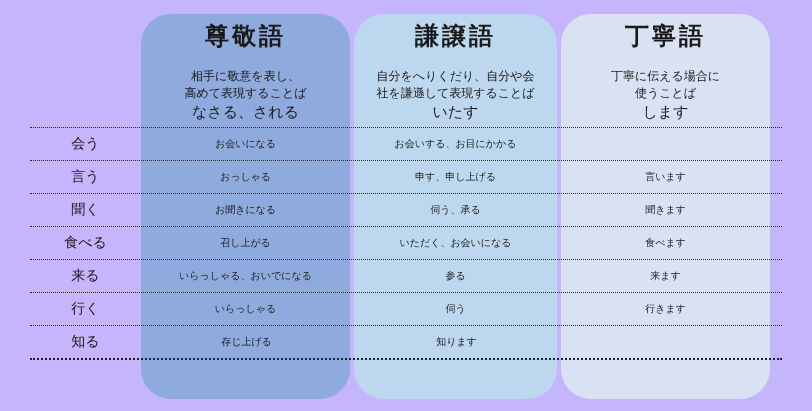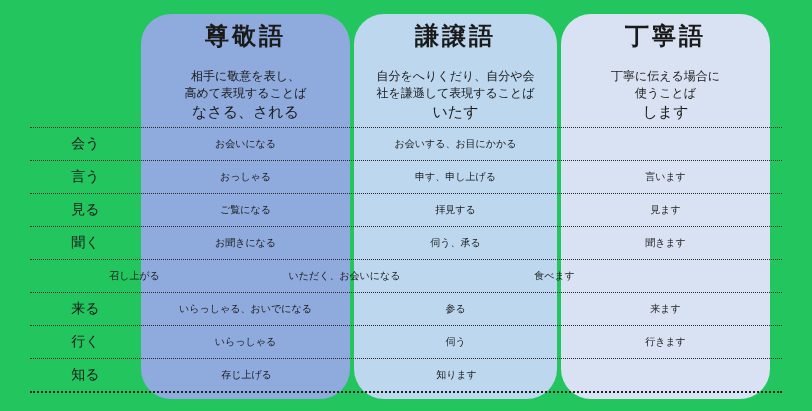--- a/index.html
+++ b/index.html
@@ -1,17 +1,17 @@
 <!DOCTYPE html>
 <html><head>
 <meta charset="utf-8">
 <style>
   html,body { margin:0; padding:0; background:#ffffff; }
   .board {
-    position:relative; width:812px; height:411px; background:#22c55e;
+    position:relative; width:812px; height:411px; background:#c4b5fd;
     font-family:"DejaVu Sans","Liberation Sans",sans-serif;
     color:#1a1a1a; overflow:hidden;
   }
   .colbg { position:absolute; top:14px; height:385px; border-radius:30px; }
   .colbg.c1 { left:141px; width:209px; }
   .colbg.c2 { left:354px; width:203px; }
   .colbg.c3 { left:561px; width:209px; }
 
   .grid { position:absolute; left:30px; top:14px; width:752px; }
 
@@ -83,39 +83,32 @@
 
     <div class="row">
       <div class="vcell">言う</div>
       <div class="cell">おっしゃる</div>
       <div class="gap"></div>
       <div class="cell mid">申す、申し上げる</div>
       <div class="gap"></div>
       <div class="cell">言います</div>
     </div>
 
-    <div class="row">
-      <div class="vcell">見る</div>
-      <div class="cell">ご覧になる</div>
-      <div class="gap"></div>
-      <div class="cell mid">拝見する</div>
-      <div class="gap"></div>
-      <div class="cell">見ます</div>
-    </div>
 
     <div class="row">
       <div class="vcell">聞く</div>
       <div class="cell">お聞きになる</div>
       <div class="gap"></div>
       <div class="cell mid">伺う、承る</div>
       <div class="gap"></div>
       <div class="cell">聞きます</div>
     </div>
 
     <div class="row">
+      <div class="vcell">食べる</div>
       <div class="cell">召し上がる</div>
       <div class="gap"></div>
       <div class="cell mid">いただく、お会いになる</div>
       <div class="gap"></div>
       <div class="cell">食べます</div>
     </div>
 
     <div class="row">
       <div class="vcell">来る</div>
       <div class="cell">いらっしゃる、おいでになる</div>

